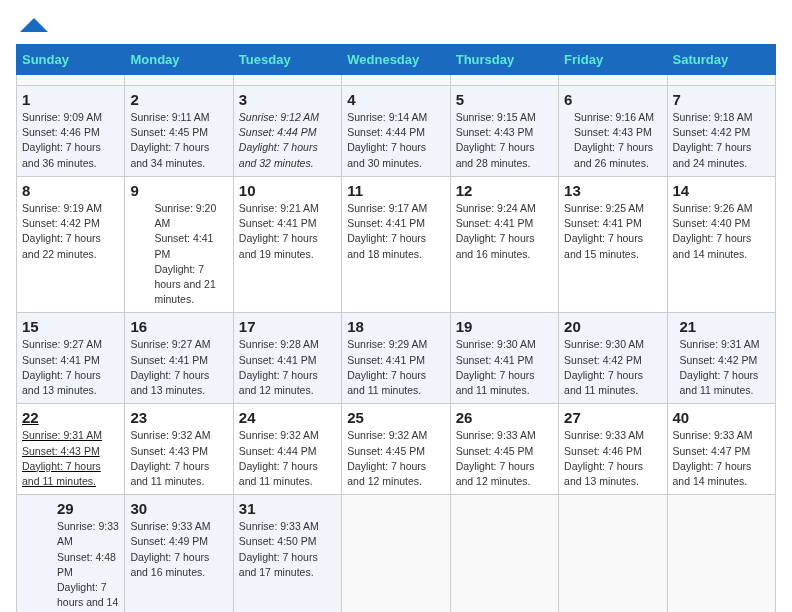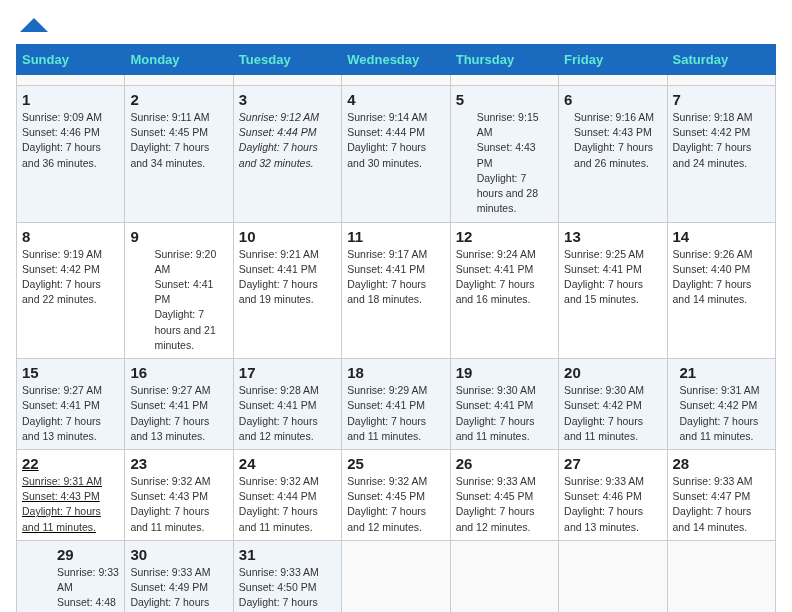--- a/index.html
+++ b/index.html
@@ -153,21 +153,21 @@
 Daylight: 7 hours and 32 minutes.</div>
         </td>
         <td style="background: rgb(240, 244, 251);">
           <span class="day-number">4</span>
           <div class="day-info" style="white-space: pre-line;">Sunrise: 9:14 AM
 Sunset: 4:44 PM
 Daylight: 7 hours and 30 minutes.</div>
         </td>
         <td style="background: rgb(240, 244, 251);">
           <span class="day-number">5</span>
-          <div class="day-info" style="white-space: pre-line; margin-left: 21px;">Sunrise: 9:15 AM
+          <div class="day-info" style="white-space: pre-line;">Sunrise: 9:15 AM
 Sunset: 4:43 PM
 Daylight: 7 hours and 28 minutes.</div>
         </td>
         <td style="background: rgb(240, 244, 251);">
           <span class="day-number">6</span>
           <div class="day-info" style="white-space: pre-line; margin-left: 10px;">Sunrise: 9:16 AM
 Sunset: 4:43 PM
 Daylight: 7 hours and 26 minutes.</div>
         </td>
         <td style="background: rgb(240, 244, 251);">
@@ -296,21 +296,21 @@
 Sunset: 4:45 PM
 Daylight: 7 hours and 12 minutes.</div>
         </td>
         <td style="background: rgb(255, 255, 255);">
           <span class="day-number">27</span>
           <div class="day-info" style="white-space: pre-line;">Sunrise: 9:33 AM
 Sunset: 4:46 PM
 Daylight: 7 hours and 13 minutes.</div>
         </td>
         <td style="background: rgb(255, 255, 255);">
-          <span class="day-number">28</span>
+          <span class="day-number">40</span>
           <div class="day-info" style="white-space: pre-line;">Sunrise: 9:33 AM
 Sunset: 4:47 PM
 Daylight: 7 hours and 14 minutes.</div>
         </td>
       </tr>
       <tr>
         <td style="background: rgb(240, 244, 251); padding-left: 40px;">
           <span class="day-number">29</span>
           <div class="day-info" style="white-space: pre-line;">Sunrise: 9:33 AM
 Sunset: 4:48 PM

